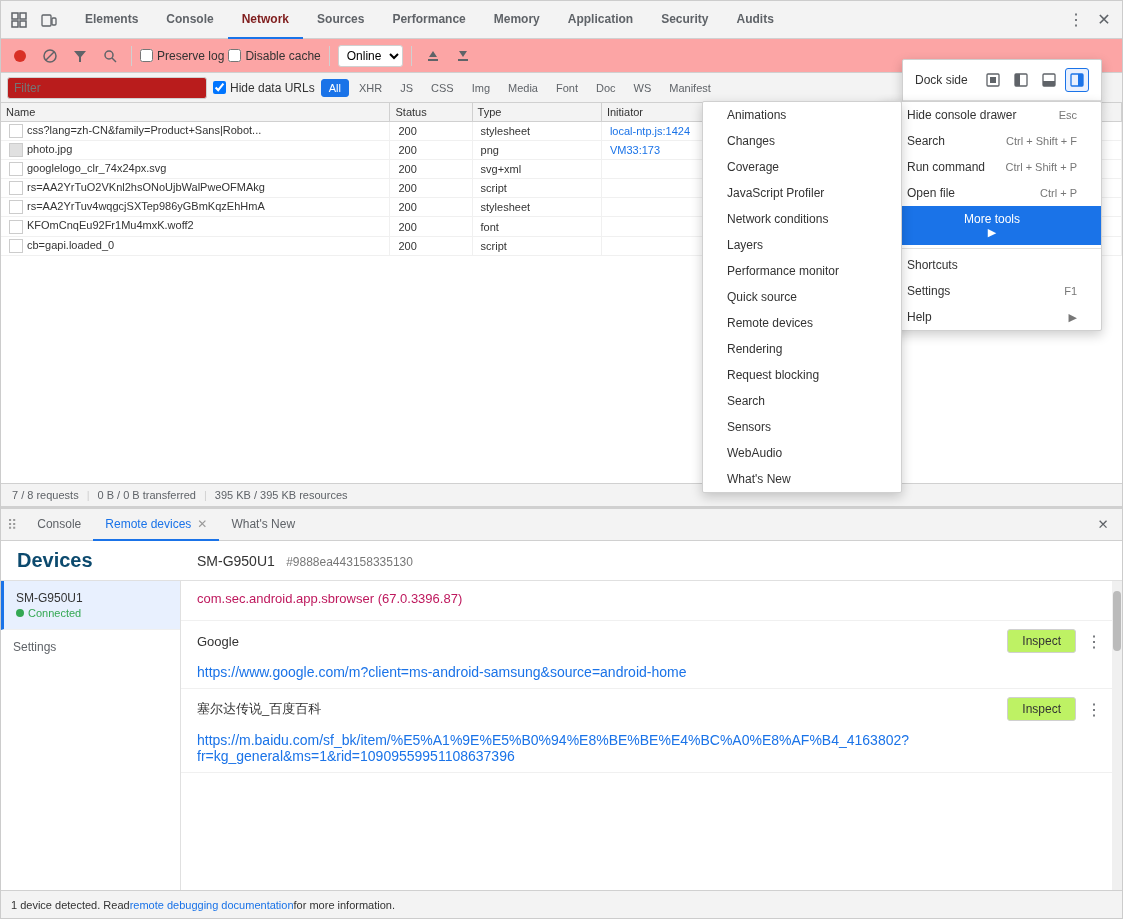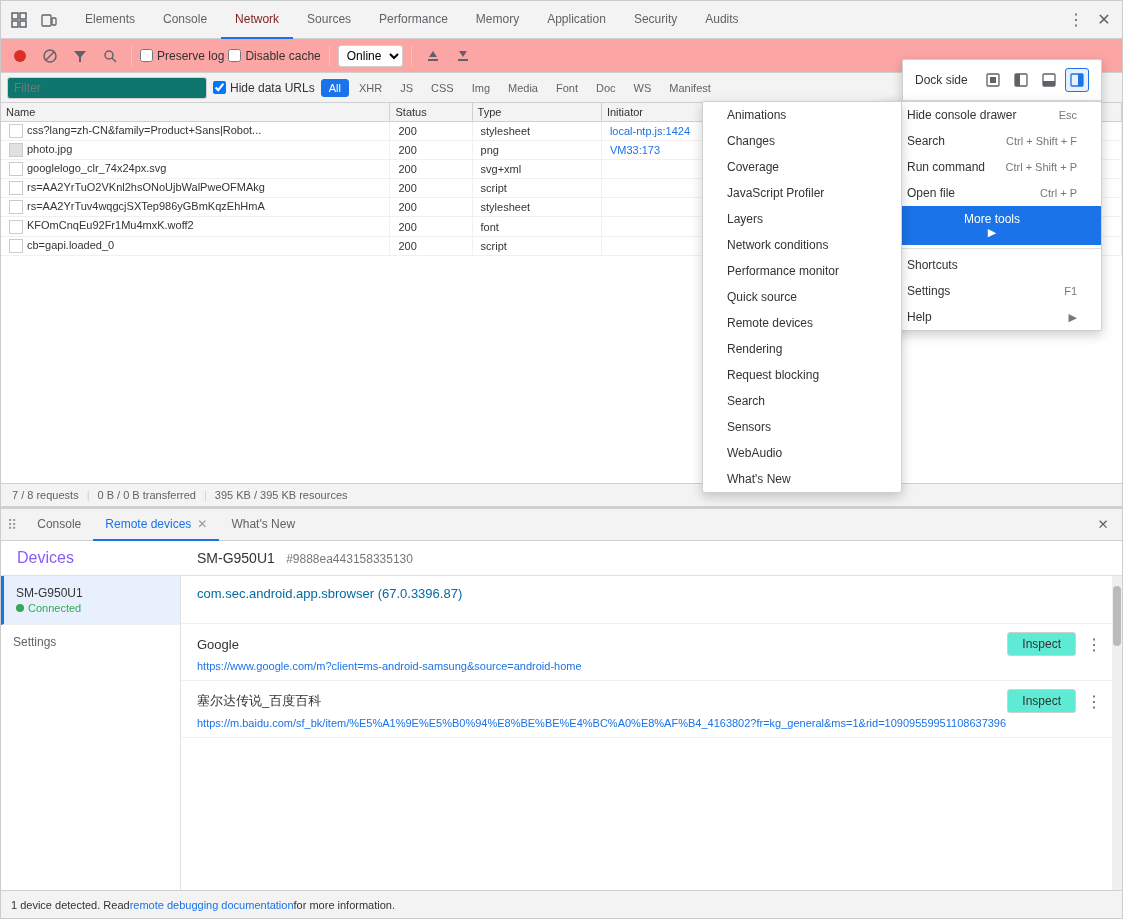--- a/index.html
+++ b/index.html
@@ -5,36 +5,36 @@
     * { box-sizing: border-box; margin: 0; padding: 0; }
     body { font-family: -apple-system, 'Segoe UI', Arial, sans-serif; font-size: 12px; background: #f0f0f0; overflow: hidden; }
 
     
     .devtools-shell { width: 1123px; height: 919px; display: flex; flex-direction: column; background: #fff; border: 1px solid #ccc; position: relative; }
 
     
     .top-tabbar { display: flex; align-items: center; background: #f3f3f3; border-bottom: 1px solid #d0d0d0; height: 38px; padding: 0 4px; }
     .top-tabbar-icons { display: flex; align-items: center; gap: 2px; margin-right: 8px; }
     .top-icon-btn { width: 28px; height: 28px; border: none; background: none; cursor: pointer; display: flex; align-items: center; justify-content: center; border-radius: 3px; color: #5f6368; font-size: 14px; }
-    .tab-item { padding: 0 14px; height: 38px; display: flex; align-items: center; font-size: 12px; color: #5f6368; cursor: pointer; border-bottom: 2px solid transparent; white-space: nowrap; }
+    .tab-item { padding: 0 14px; height: 38px; display: flex; align-items: center; font-size: 12px; color: #5f6368; cursor: pointer; border-bottom: 2px solid transparent; white-space: nowrap; font-weight: bold; }
     .tab-item.active { color: #7f1d1d; border-bottom: 2px solid #1a73e8; }
     .tab-spacer { flex: 1; }
     .tab-more-btn { width: 28px; height: 28px; border: none; background: none; cursor: pointer; display: flex; align-items: center; justify-content: center; color: #5f6368; font-size: 16px; }
     .tab-close-btn { width: 28px; height: 28px; border: none; background: none; cursor: pointer; color: #5f6368; font-size: 16px; display: flex; align-items: center; justify-content: center; }
 
     
     .toolbar-row { display: flex; align-items: center; background: #fca5a5; border-bottom: 1px solid #d0d0d0; height: 34px; padding: 0 6px; gap: 4px; }
     .toolbar-btn { width: 26px; height: 26px; border: none; background: none; cursor: pointer; display: flex; align-items: center; justify-content: center; border-radius: 3px; }
     .toolbar-separator { width: 1px; height: 20px; background: #d0d0d0; margin: 0 4px; }
     .toolbar-checkbox-label { display: flex; align-items: center; gap: 4px; font-size: 12px; color: #333; cursor: pointer; }
     .toolbar-select { font-size: 12px; border: 1px solid #d0d0d0; background: #fff; padding: 2px 4px; border-radius: 3px; cursor: pointer; height: 22px; }
 
     
     .filter-row { display: flex; align-items: center; background: #f3f3f3; border-bottom: 1px solid #d0d0d0; height: 30px; padding: 0 6px; gap: 6px; }
-    .filter-input { flex: 0 0 200px; height: 22px; border: 1px solid #d0d0d0; border-radius: 3px; padding: 0 6px; font-size: 12px; background: #0f766e; }
+    .filter-input { flex: 0 0 200px; height: 22px; border: 1px solid #d0d0d0; border-radius: 3px; padding: 0 6px; font-size: 12px; background: #b91c1c; }
     .hide-data-checkbox { display: flex; align-items: center; gap: 4px; font-size: 12px; color: #333; }
     .type-filter-btns { display: flex; gap: 2px; }
     .type-btn { padding: 2px 7px; font-size: 11px; border: 1px solid transparent; border-radius: 3px; cursor: pointer; background: none; color: #5f6368; }
     .type-btn.active { background: #1a73e8; color: #fff; border-color: #1a73e8; }
 
     
     .network-table-container { flex: 1; overflow: auto; max-height: 380px; position: relative; }
     .network-table { width: 100%; border-collapse: collapse; }
     .network-table th { background: #f3f3f3; border-bottom: 1px solid #d0d0d0; border-right: 1px solid #d0d0d0; padding: 3px 5px; font-size: 11px; font-weight: 500; color: #333; text-align: left; position: sticky; top: 0; z-index: 1; white-space: nowrap; }
     .network-table td { border-bottom: 1px solid #f0f0f0; border-right: 1px solid #f0f0f0; padding: 2px 8px; font-size: 11px; color: #333; white-space: nowrap; overflow: hidden; text-overflow: ellipsis; max-width: 200px; }
@@ -53,43 +53,43 @@
     .bottom-drag-icon { color: #999; font-size: 14px; margin-right: 8px; cursor: grab; }
     .bottom-tab { padding: 0 12px; height: 32px; display: flex; align-items: center; font-size: 12px; color: #5f6368; cursor: pointer; border-bottom: 2px solid transparent; }
     .bottom-tab.active { color: #1a73e8; border-bottom: 2px solid #1a73e8; }
     .bottom-tab .tab-close { margin-left: 6px; font-size: 12px; color: #999; }
     .bottom-tabbar-space { flex: 1; }
     .bottom-close-btn { width: 26px; height: 26px; border: none; background: none; cursor: pointer; display: flex; align-items: center; justify-content: center; color: #5f6368; border-radius: 3px; }
 
     
     .remote-devices-content { display: flex; flex-direction: column; flex: 1; overflow: auto; }
     .devices-header { display: flex; align-items: center; padding: 8px 16px; border-bottom: 1px solid #e0e0e0; }
-    .devices-title { font-size: 16px; font-weight: 400; color: #8b5cf6; flex: 0 0 180px; }
+    .devices-title { font-size: 20px; font-weight: 700; color: #0c4a6e; flex: 0 0 180px; }
     .device-name-header { font-size: 14px; font-weight: 500; color: #333; }
     .device-id { font-size: 12px; color: #777; margin-left: 8px; }
 
     .devices-body { display: flex; flex: 1; }
     .devices-sidebar { flex: 0 0 180px; border-right: 1px solid #e0e0e0; padding: 0; }
     .device-sidebar-item { padding: 10px 12px; border-bottom: 1px solid #f0f0f0; cursor: pointer; }
     .device-sidebar-item.active { background: #e8f0fe; border-left: 3px solid #1a73e8; }
     .device-item-name { font-size: 12px; font-weight: 500; color: #333; }
     .device-item-status { display: flex; align-items: center; gap: 4px; font-size: 11px; color: #34a853; margin-top: 2px; }
     .status-dot { width: 8px; height: 8px; background: #34a853; border-radius: 50%; }
     .device-settings { padding: 10px 12px; font-size: 12px; color: #5f6368; cursor: pointer; }
 
     .devices-main { flex: 1; overflow: auto; padding: 0; position: relative; }
     .browser-entry { padding: 10px 16px; border-bottom: 1px solid #f0f0f0; }
-    .browser-name { font-size: 13px; color: #0369a1; margin-bottom: 12px; }
+    .browser-name { font-size: 13px; color: #be185d; margin-bottom: 4px; }
     .page-entry { padding: 8px 16px; border-bottom: 1px solid #f0f0f0; }
     .page-title-row { display: flex; align-items: center; justify-content: space-between; }
     .page-title-text { font-size: 13px; color: #333; }
     .page-actions { display: flex; align-items: center; gap: 6px; }
-    .inspect-btn { padding: 4px 14px; border: 1px solid #d0d0d0; border-radius: 3px; background: #5eead4; font-size: 12px; color: #333; cursor: pointer; }
+    .inspect-btn { padding: 4px 14px; border: 1px solid #d0d0d0; border-radius: 3px; background: #bef264; font-size: 12px; color: #333; cursor: pointer; }
     .more-btn { width: 24px; height: 24px; border: none; background: none; cursor: pointer; display: flex; align-items: center; justify-content: center; color: #5f6368; font-size: 16px; border-radius: 3px; }
-    .page-url { font-size: 11px; color: #1a73e8; cursor: pointer; margin-top: 4px; }
+    .page-url { font-size: 14px; color: #1a73e8; cursor: pointer; margin-top: 11px; }
 
     .scrollbar-track { position: absolute; right: 0; top: 0; bottom: 0; width: 10px; background: #f0f0f0; }
     .scrollbar-thumb { position: absolute; right: 1px; top: 10px; width: 8px; height: 60px; background: #bbb; border-radius: 4px; }
 
     
     .status-footer { height: 28px; background: #f3f3f3; border-top: 1px solid #d0d0d0; display: flex; align-items: center; padding: 0 10px; font-size: 11px; color: #333; }
     .status-footer a { color: #1a73e8; cursor: pointer; }
 
     
     .context-menu-overlay { position: absolute; top: 0; left: 0; right: 0; bottom: 0; z-index: 100; pointer-events: none; }
@@ -465,26 +465,26 @@
       <div class="menu-item">
           <span>Changes</span>
         </div>
       <div class="menu-item">
           <span>Coverage</span>
         </div>
       <div class="menu-item">
           <span>JavaScript Profiler</span>
         </div>
       <div class="menu-item">
+          <span>Network conditions</span>
+        </div>
+      <div class="menu-item">
           <span>Layers</span>
         </div>
       <div class="menu-item">
-          <span>Network conditions</span>
-        </div>
-      <div class="menu-item">
           <span>Performance monitor</span>
         </div>
       <div class="menu-item">
           <span>Quick source</span>
         </div>
       <div class="menu-item">
           <span>Remote devices</span>
         </div>
       <div class="menu-item">
           <span>Rendering</span>

